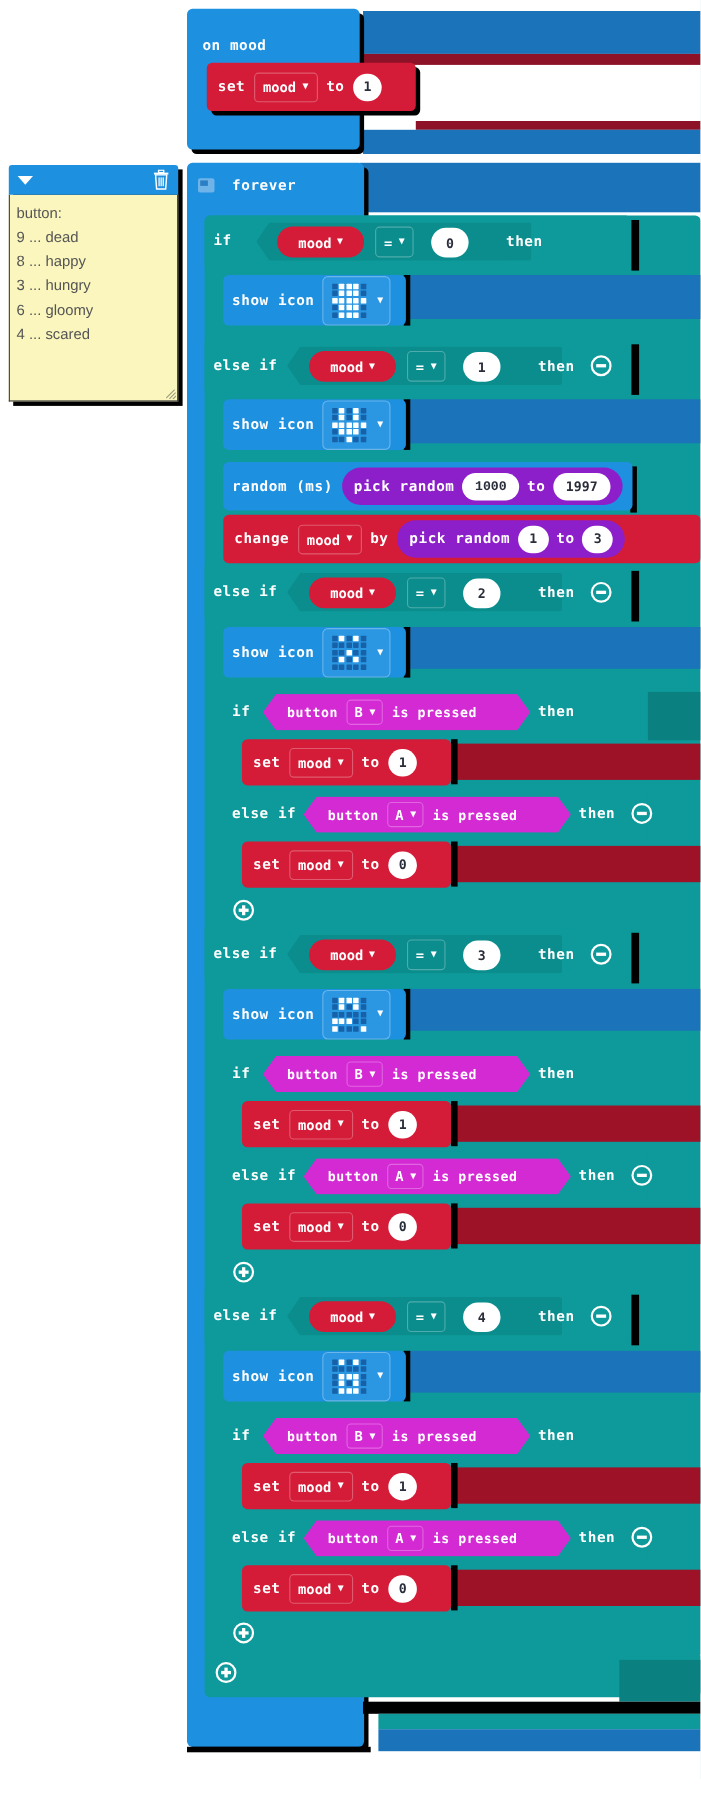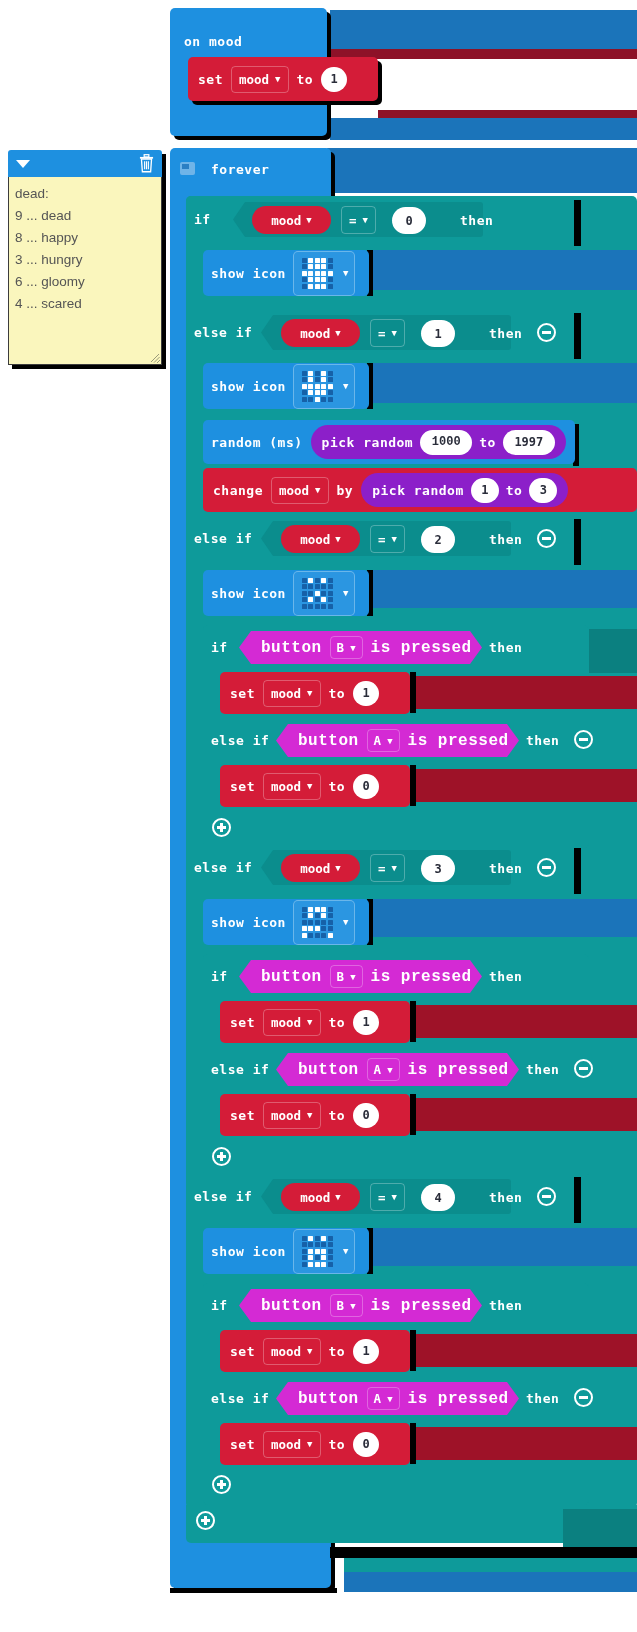--- a/index.html
+++ b/index.html
@@ -15,21 +15,21 @@
   .shadow{position:absolute;background:#000;}
 
   
   .hat{background:#1e90e0;border-radius:5px;}
 
   .lbl{
     color:#fff;font-size:13px;letter-spacing:.5px;font-weight:bold;
     font-family:"DejaVu Sans Mono","Liberation Mono",monospace;
     white-space:nowrap;line-height:1;
   }
-  .lbl.sm{font-size:16px;font-family:Liberation Mono, monospace;}
+  .lbl.sm{font-size:12px;}
 
   
   .pill{
     display:inline-flex;align-items:center;justify-content:center;
     background:#d41c38;border-radius:999px;color:#fff;font-weight:bold;
     font-size:12.5px;padding:0 8px;height:26px;box-sizing:border-box;
     font-family:"DejaVu Sans Mono","Liberation Mono",monospace;
   }
   .pill .cv{margin-left:5px;font-size:9px;}
 
@@ -124,21 +124,21 @@
         <svg class="trash" viewBox="0 0 16 20">
           <rect x="1" y="3" width="14" height="1.8" fill="#fff"></rect>
           <rect x="5.5" y="0.6" width="5" height="2.4" fill="none" stroke="#fff" stroke-width="1.3"></rect>
           <path d="M2.6 5.2 h10.8 l-1 13.6 h-8.8 z" fill="none" stroke="#fff" stroke-width="1.4"></path>
           <rect x="5.4" y="7.6" width="1.2" height="8.6" fill="#fff"></rect>
           <rect x="7.4" y="7.6" width="1.2" height="8.6" fill="#fff"></rect>
           <rect x="9.4" y="7.6" width="1.2" height="8.6" fill="#fff"></rect>
         </svg>
       </div>
       <div class="note-body" style="height:188px;">
-        <div>dead:</div>
+        <div>button:</div>
         <div>9 ... dead</div>
         <div>8 ... happy</div>
         <div>3 ... hungry</div>
         <div>6 ... gloomy</div>
         <div>4 ... scared</div>
         <svg class="resize" viewBox="0 0 9 9">
           <path d="M0 8 L8 0 M3 8.6 L8.6 3 M6 9 L9 6" stroke="#9a9a7a" stroke-width="1"></path>
         </svg>
       </div>
     </div>

